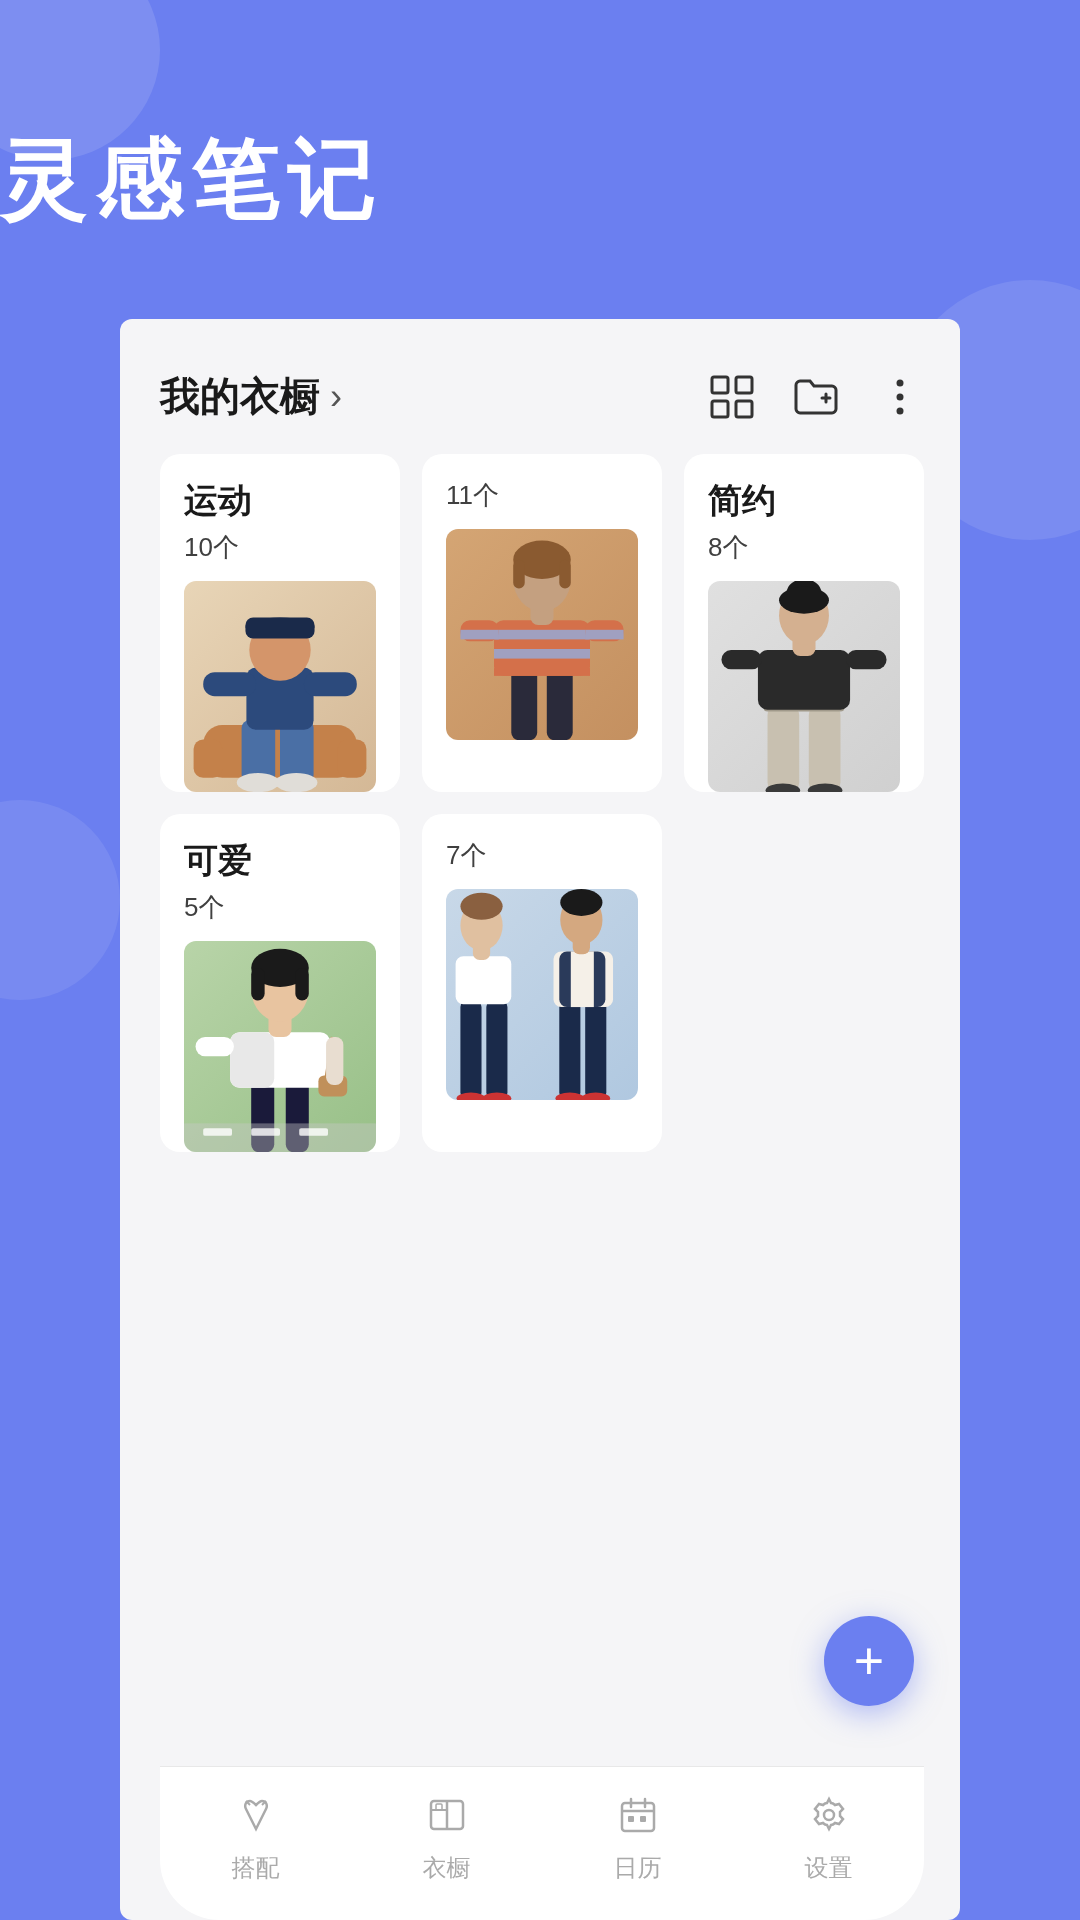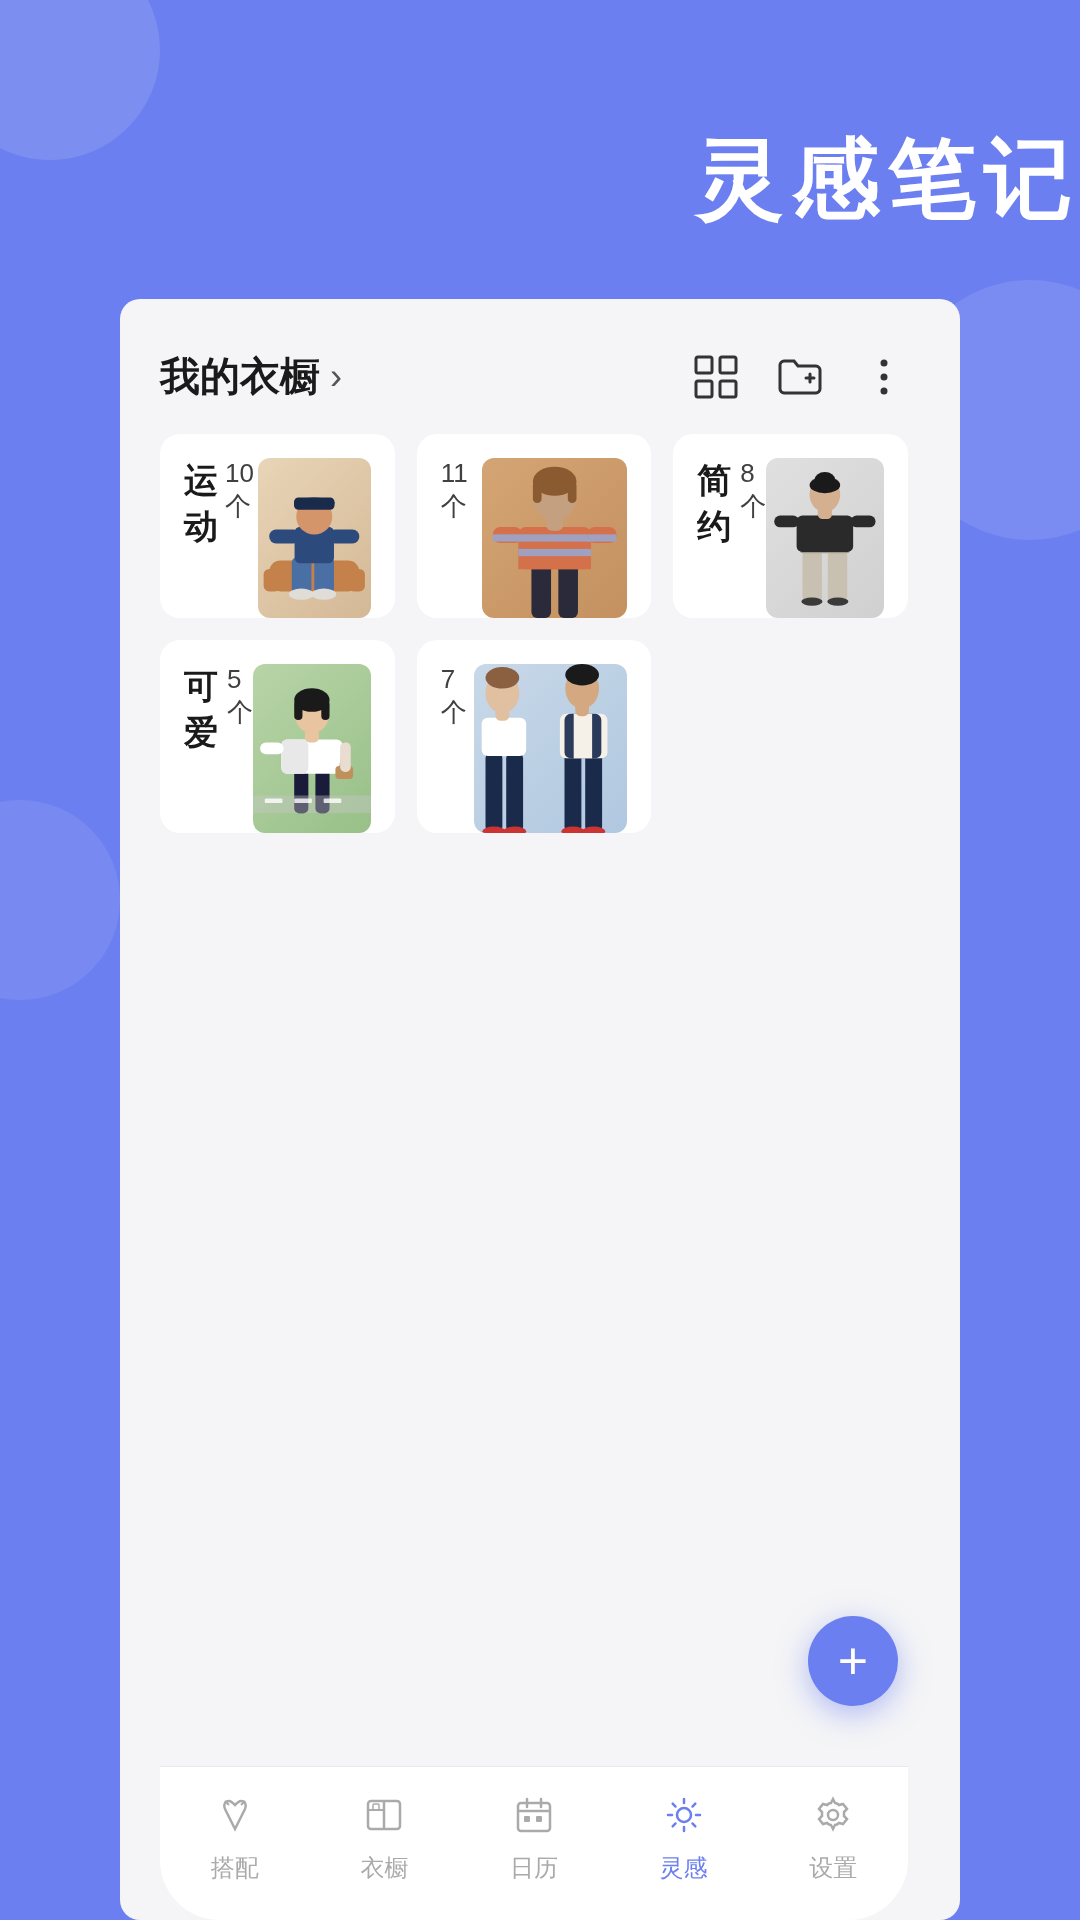--- a/index.html
+++ b/index.html
@@ -41,23 +41,23 @@
       left: -80px;
       width: 200px;
       height: 200px;
       border-radius: 50%;
       background: rgba(255,255,255,0.09);
     }
 
     
     .header-section {
       width: 100%;
-      text-align: right;
+      text-align: left;
       padding-top: 120px;
-      padding-bottom: 30px;
+      padding-bottom: 50px;
       z-index: 1;
     }
 
     .main-title {
       font-size: 88px;
       font-weight: 700;
       color: #ffffff;
       letter-spacing: 8px;
       margin-bottom: 30px;
     }
@@ -66,22 +66,22 @@
       font-size: 42px;
       color: rgba(255,255,255,0.92);
       letter-spacing: 4px;
       font-weight: 400;
     }
 
     
     .phone-card {
       width: 840px;
       background: #f5f5f7;
-      border-radius: 20px;
-      padding: 50px 52px 0 40px;
+      border-radius: 12px;
+      padding: 50px 36px 0 40px;
       z-index: 2;
       position: relative;
       flex: 1;
       display: flex;
       flex-direction: column;
     }
 
     
     .card-header {
       display: flex;
@@ -128,20 +128,21 @@
       grid-template-columns: 1fr 1fr 1fr;
       gap: 22px;
     }
 
     
     .category-card {
       background: #ffffff;
       border-radius: 20px;
       padding: 24px 24px 0 24px;
       display: flex;
+      flex-direction: column;
       cursor: pointer;
       overflow: hidden;
     }
 
     .category-name {
       font-size: 34px;
       font-weight: 600;
       color: #1a1a1a;
       margin-bottom: 6px;
     }
@@ -521,36 +522,20 @@
           <line x1="4" y1="16" x2="36" y2="16" stroke="#aaa" stroke-width="2.5"></line>
           <line x1="13" y1="4" x2="13" y2="12" stroke="#aaa" stroke-width="2.5" stroke-linecap="round"></line>
           <line x1="27" y1="4" x2="27" y2="12" stroke="#aaa" stroke-width="2.5" stroke-linecap="round"></line>
           <rect x="10" y="21" width="6" height="6" rx="1" fill="#aaa"></rect>
           <rect x="22" y="21" width="6" height="6" rx="1" fill="#aaa"></rect>
         </svg>
       </span>
       <span class="nav-label">日历</span>
     </div>
 
-    <div class="nav-item">
-      <span class="nav-icon active">
-        <svg width="40" height="40" viewBox="0 0 40 40" fill="none" xmlns="http://www.w3.org/2000/svg">
-          <circle cx="20" cy="20" r="7" stroke="#6b7ff0" stroke-width="2.5" fill="none"></circle>
-          <line x1="20" y1="4" x2="20" y2="8" stroke="#6b7ff0" stroke-width="2.5" stroke-linecap="round"></line>
-          <line x1="20" y1="32" x2="20" y2="36" stroke="#6b7ff0" stroke-width="2.5" stroke-linecap="round"></line>
-          <line x1="4" y1="20" x2="8" y2="20" stroke="#6b7ff0" stroke-width="2.5" stroke-linecap="round"></line>
-          <line x1="32" y1="20" x2="36" y2="20" stroke="#6b7ff0" stroke-width="2.5" stroke-linecap="round"></line>
-          <line x1="8.69" y1="8.69" x2="11.52" y2="11.52" stroke="#6b7ff0" stroke-width="2.5" stroke-linecap="round"></line>
-          <line x1="28.48" y1="28.48" x2="31.31" y2="31.31" stroke="#6b7ff0" stroke-width="2.5" stroke-linecap="round"></line>
-          <line x1="31.31" y1="8.69" x2="28.48" y2="11.52" stroke="#6b7ff0" stroke-width="2.5" stroke-linecap="round"></line>
-          <line x1="11.52" y1="28.48" x2="8.69" y2="31.31" stroke="#6b7ff0" stroke-width="2.5" stroke-linecap="round"></line>
-        </svg>
-      </span>
-      <span class="nav-label active">灵感</span>
-    </div>
 
     <div class="nav-item">
       <span class="nav-icon">
         <svg width="40" height="40" viewBox="0 0 40 40" fill="none" xmlns="http://www.w3.org/2000/svg">
           <circle cx="20" cy="20" r="5" stroke="#aaa" stroke-width="2.5" fill="none"></circle>
           <path d="M20 4 L22 8 C23 8 25 9 26 10 L30 9 L34 14 L31 17 C31 18 31 20 31 21 L34 24 L30 29 L26 28 C25 29 23 30 22 30 L20 34 L18 30 C17 30 15 29 14 28 L10 29 L6 24 L9 21 C9 20 9 18 9 17 L6 14 L10 9 L14 10 C15 9 17 8 18 8 Z" stroke="#aaa" stroke-width="2.5" fill="none"></path>
         </svg>
       </span>
       <span class="nav-label">设置</span>
     </div>

